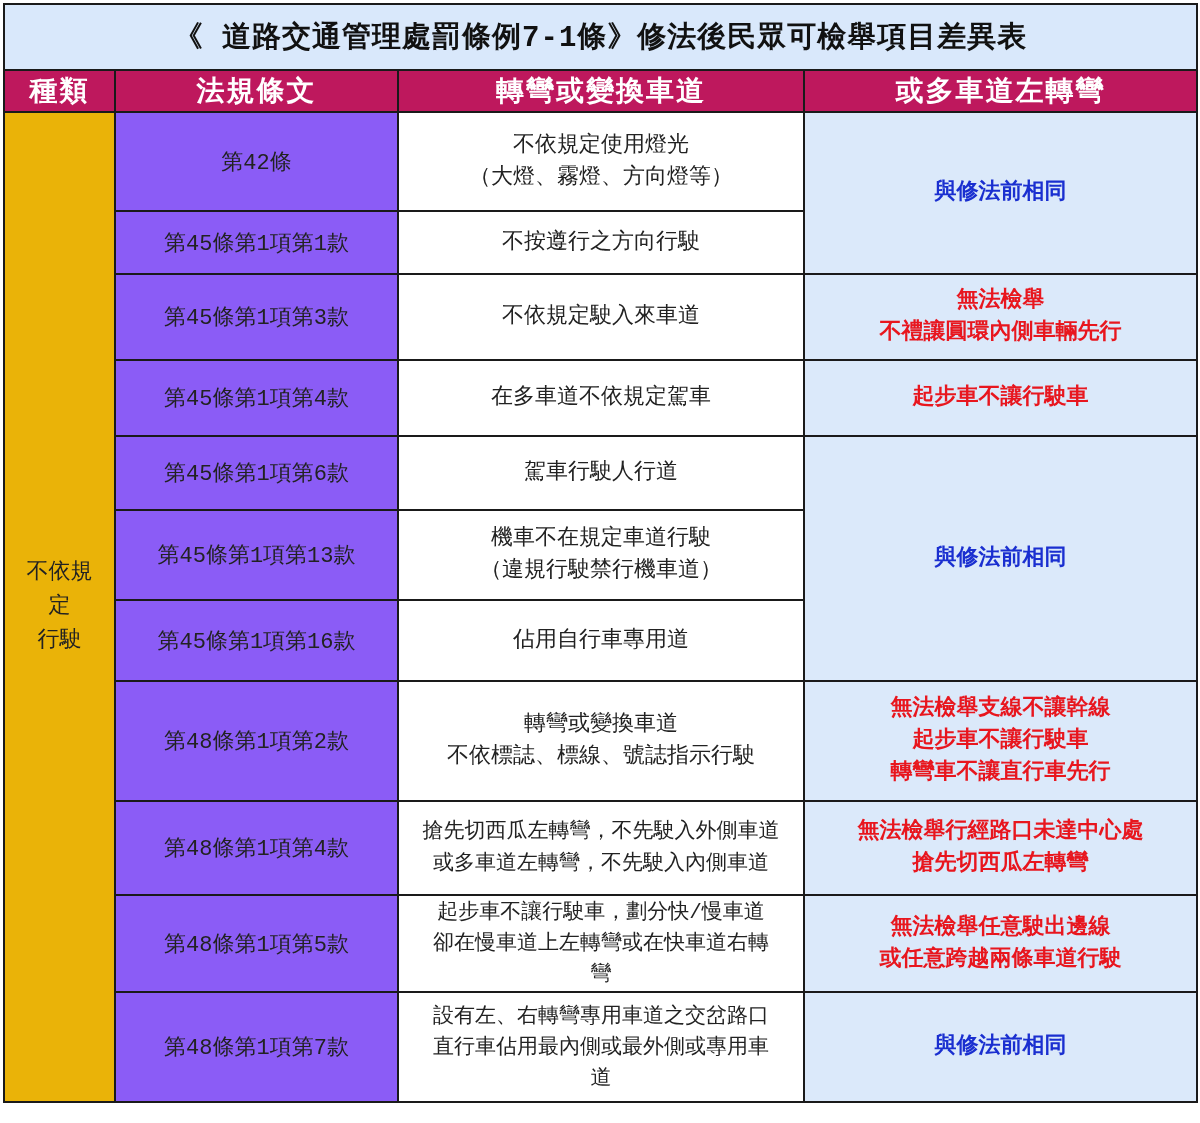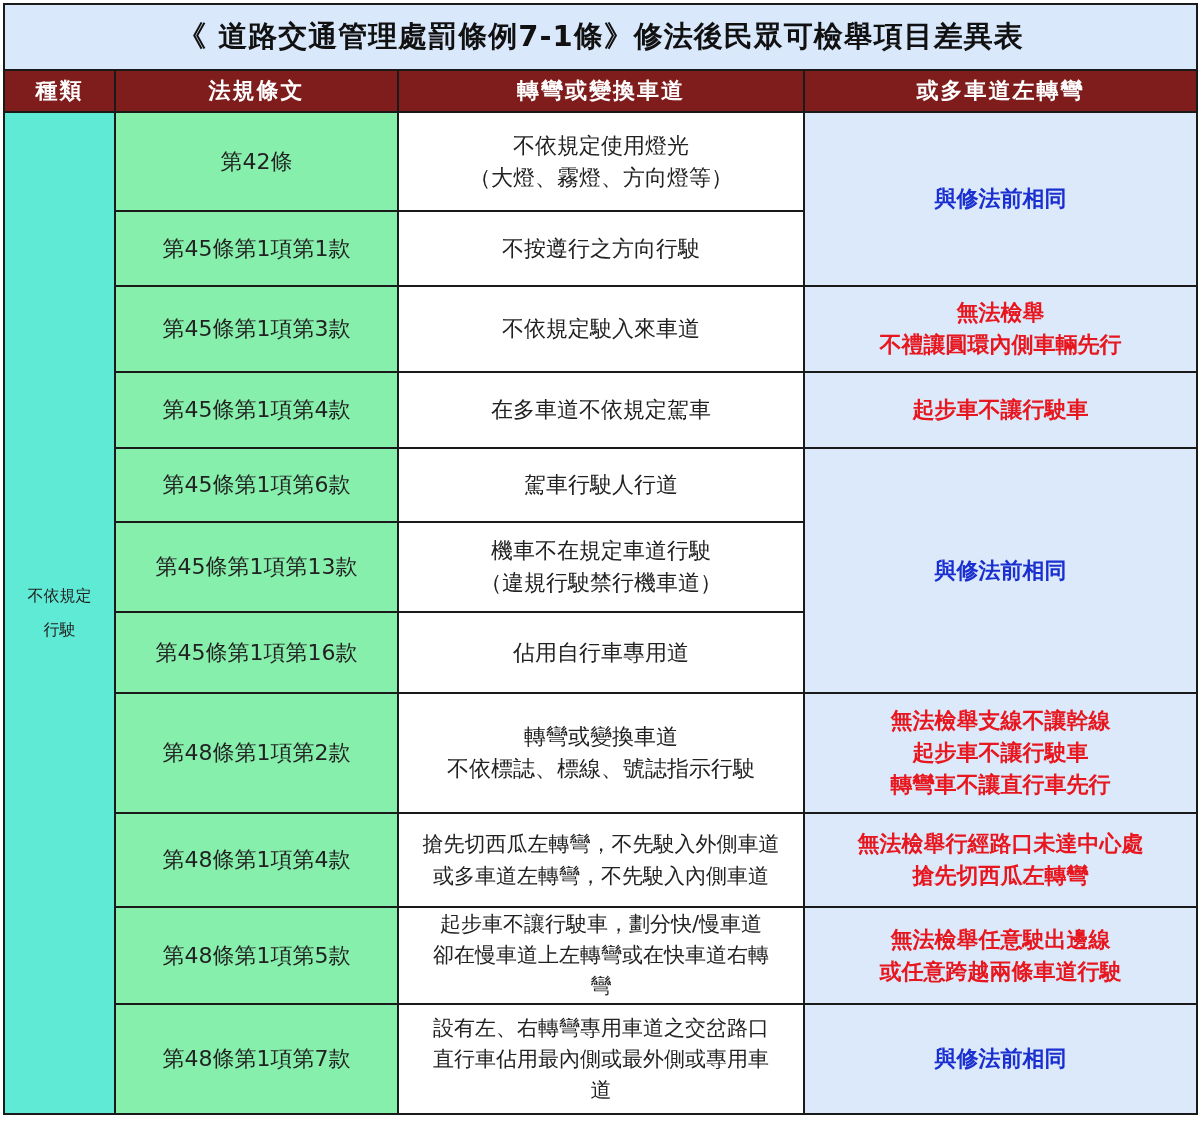--- a/index.html
+++ b/index.html
@@ -1,23 +1,23 @@
 <!DOCTYPE html>
 <html><head>
 <meta charset="utf-8">
 <style>
   html, body { margin:0; padding:0; background:#ffffff; }
   body { width:1200px; height:1123px; position:relative; font-family:"DejaVu Sans", "Liberation Sans", sans-serif; }
   .wrap { position:absolute; left:3px; top:3px; width:1193px; }
   table { border-collapse:collapse; width:1193px; table-layout:fixed; }
-  td, th { border:2px solid #1a1a1a; text-align:center; vertical-align:middle; padding:0 11px; }
+  td, th { border:2px solid #1a1a1a; text-align:center; vertical-align:middle; padding:0 11px;font-family:Liberation Mono, monospace; }
   .title { background:#d9e8fb; height:64px; font-size:29px; font-weight:bold; color:#111; letter-spacing:1px; }
-  .hdr th { background:#7f1d1d; color:#ffffff; font-size:22px; font-weight:bold; height:40px; letter-spacing:2px; }
-  .cat { background:#5eead4; font-size:16px; color:#222; line-height:34px; }
-  .law { background:#86efac; font-size:22px; color:#222; }
+  .hdr th { background:#be185d; color:#ffffff; font-size:28px; font-weight:bold; height:40px; letter-spacing:2px; }
+  .cat { background:#eab308; font-size:22px; color:#222; line-height:34px; }
+  .law { background:#8b5cf6; font-size:22px; color:#222; }
   .item { background:#ffffff; font-size:22px; color:#222; line-height:32px; }
   .diff { background:#dbe9fa; font-size:22px; font-weight:bold; line-height:32px; }
   .same { color:#1a2fd0; }
   .nope { color:#e8161e; }
   .line { display:block; }
 </style>
 </head>
 <body>
 
 <div class="wrap">
@@ -47,21 +47,21 @@
     <td class="law">第42條</td>
     <td class="item">
       <span class="line">不依規定使用燈光</span>
       <span class="line">（大燈、霧燈、方向燈等）</span>
     </td>
     <td rowspan="2" class="diff same">
       <span class="line">與修法前相同</span>
     </td>
   </tr>
 
-  <tr style="height:75px">
+  <tr style="height:63px">
     <td class="law">第45條第1項第1款</td>
     <td class="item">
       <span class="line">不按遵行之方向行駛</span>
     </td>
   </tr>
 
   <tr style="height:86px">
     <td class="law">第45條第1項第3款</td>
     <td class="item">
       <span class="line">不依規定駛入來車道</span>

